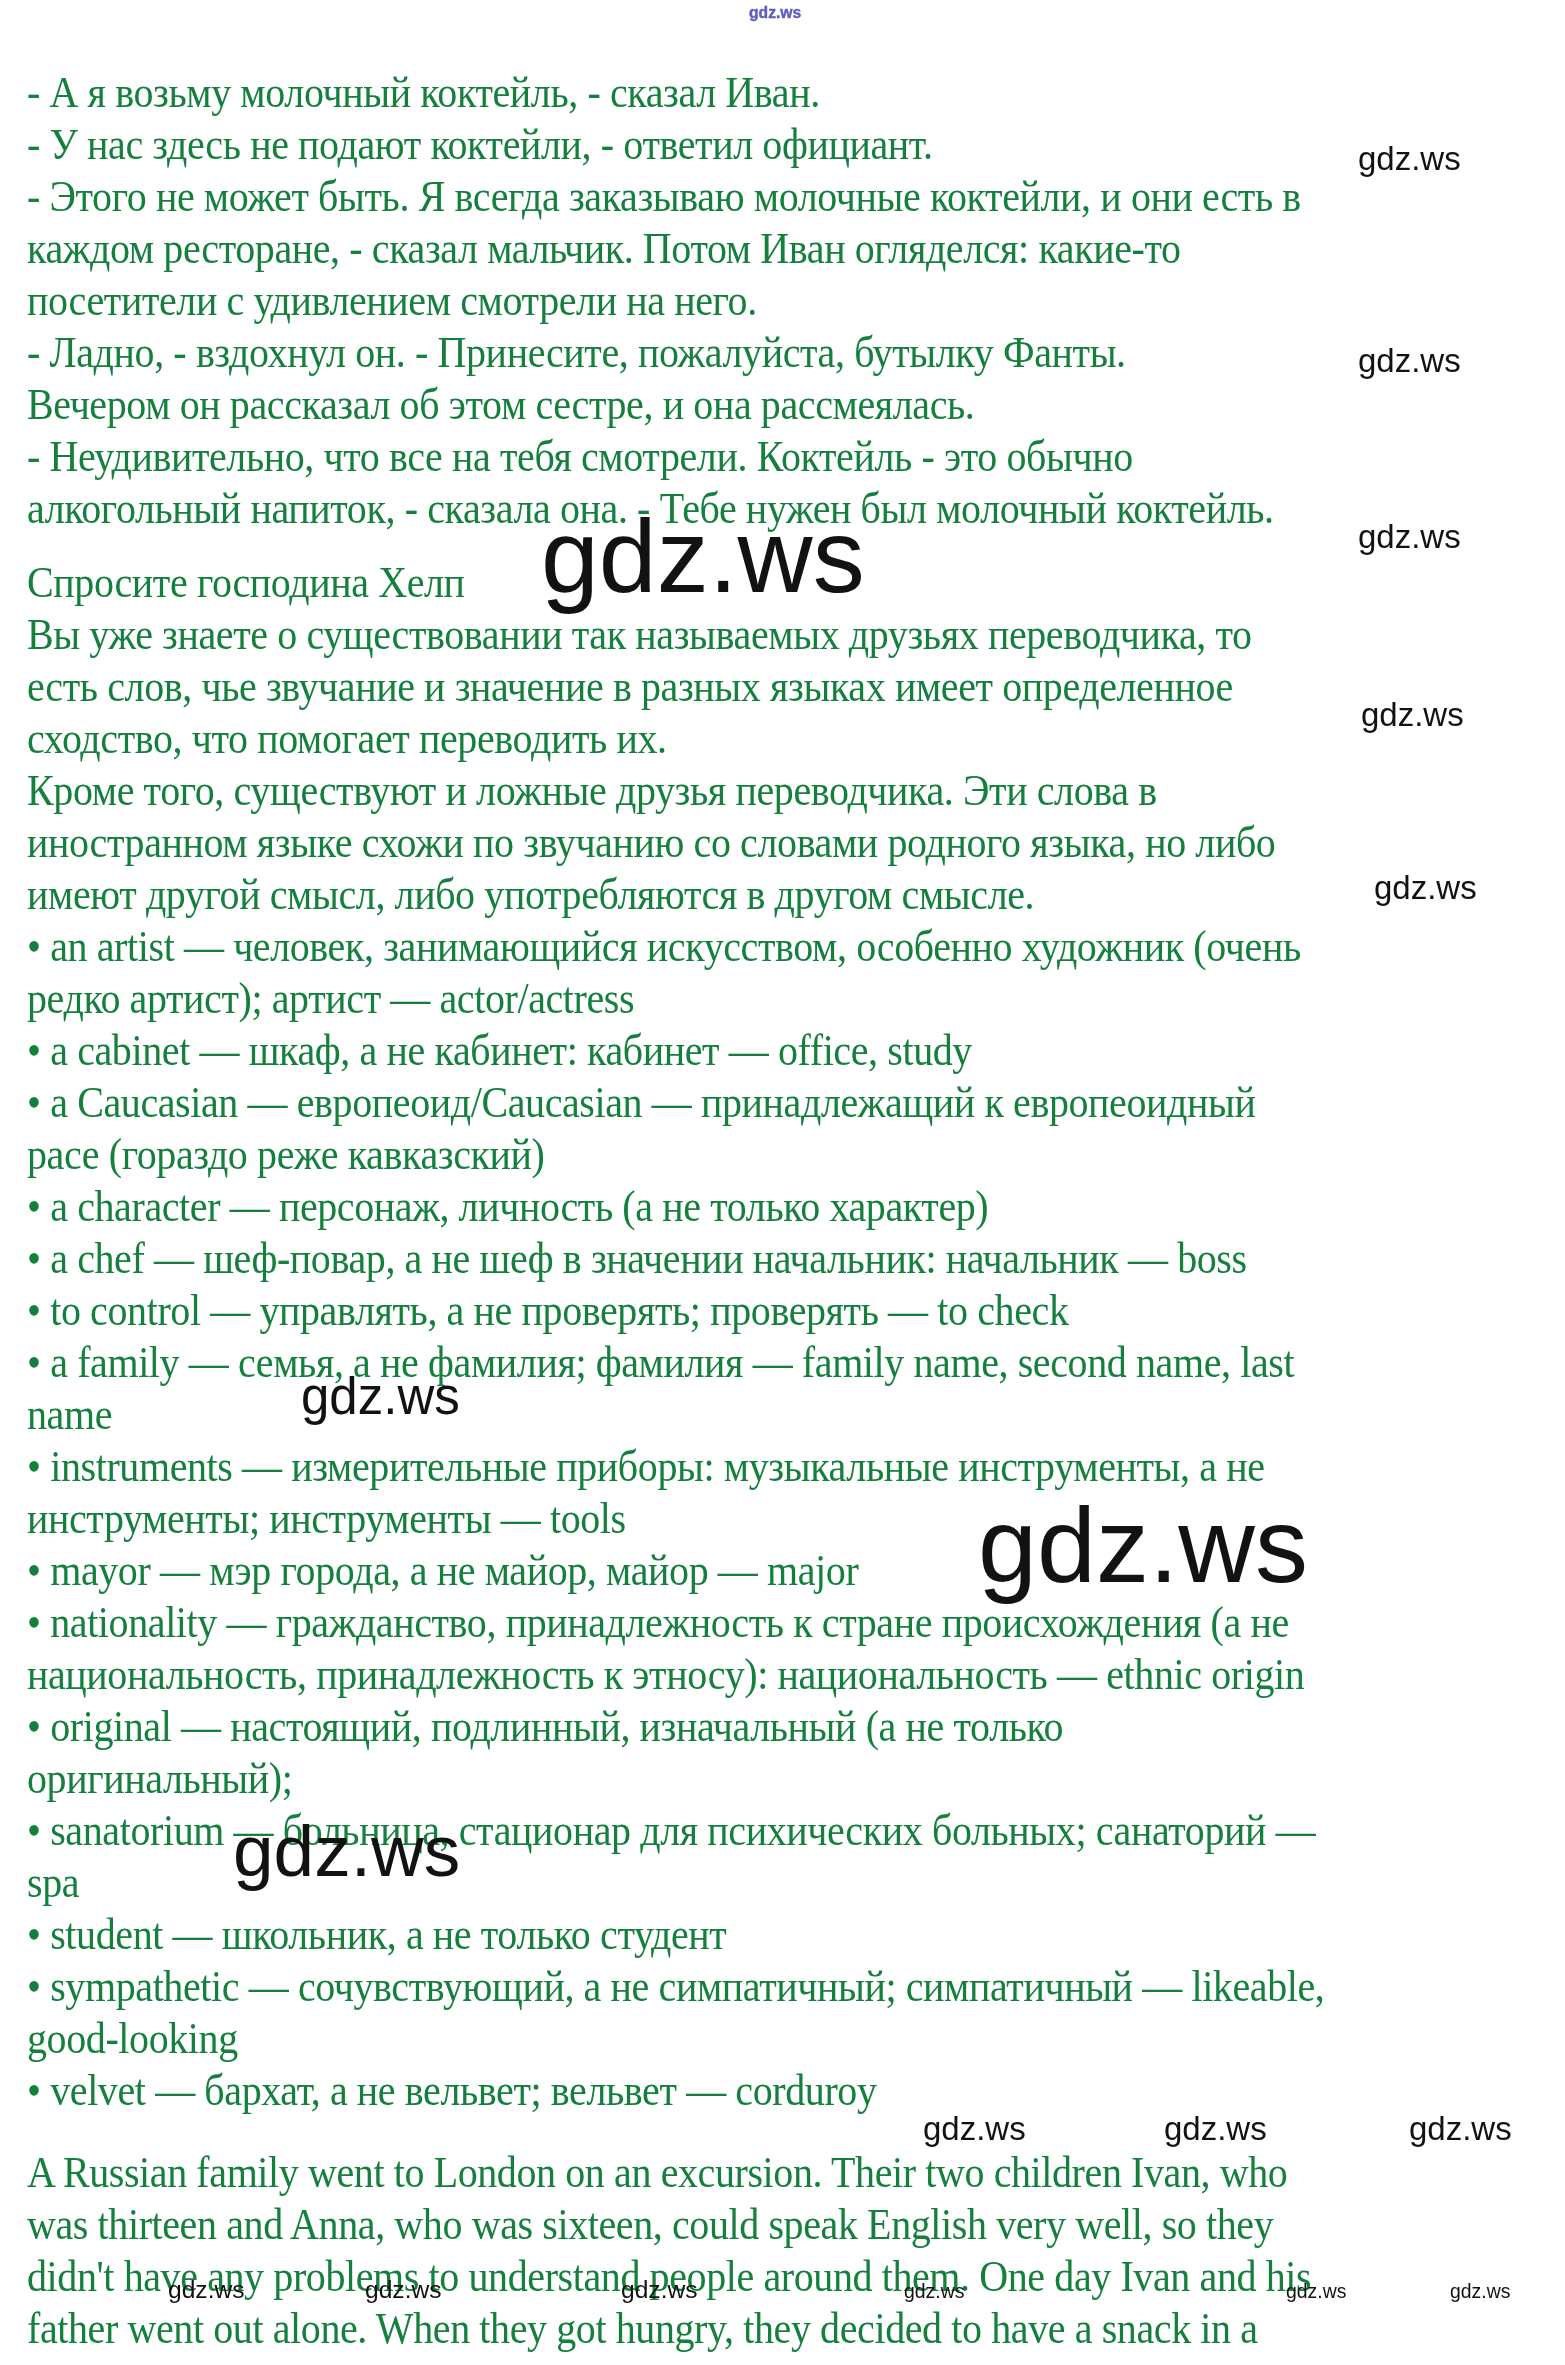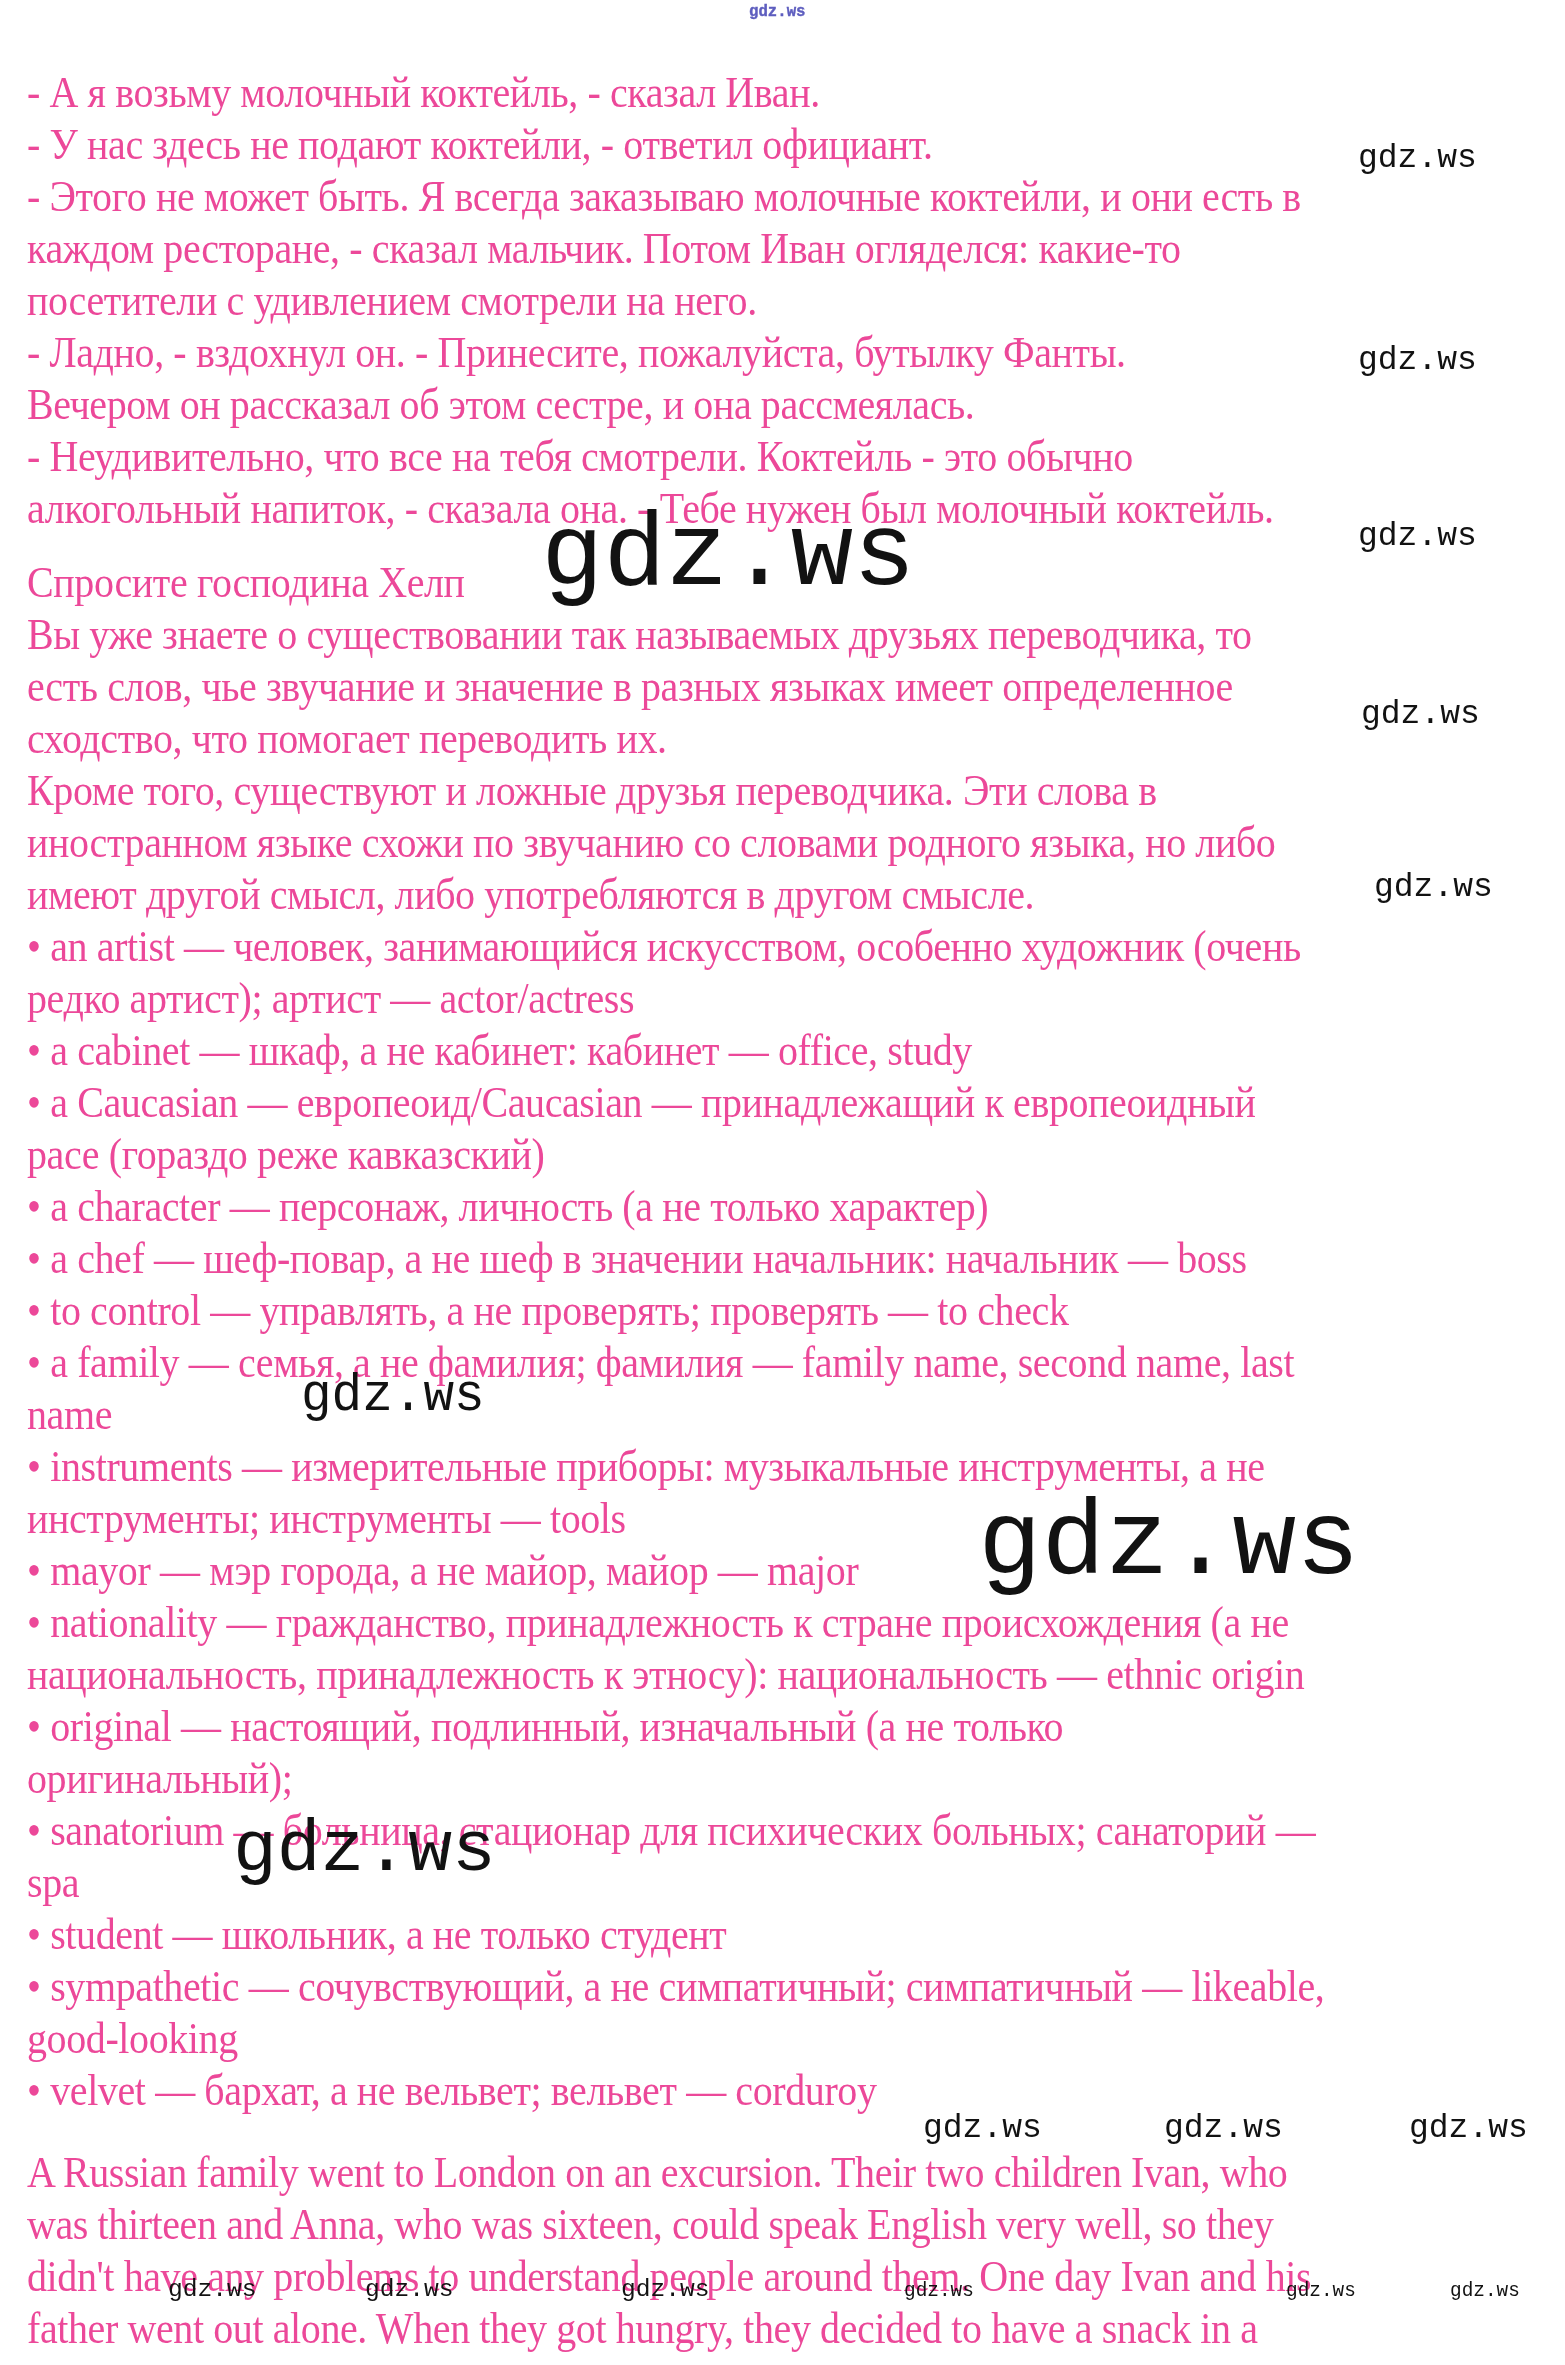--- a/index.html
+++ b/index.html
@@ -21,35 +21,35 @@
   
   .text-flow {
     position: absolute;
     left: 27px;
     top: 63px;
     width: 1528px;
     font-family: "Liberation Serif", "DejaVu Serif", serif;
     font-size: 40px;
     line-height: 52px;
     letter-spacing: -0.4px;
-    color: #ec4899;
+    color: #15803d;
   }
   .line {
     white-space: nowrap;
     height: 52px;
     transform: scaleY(1.12);
     transform-origin: 0 0;
   }
   .gap-before-small { margin-top: 22.4px; }
   .gap-before-large { margin-top: 30px; }
 
   
   .wm {
     position: absolute;
-    font-family: Liberation Mono, monospace;
+    font-family: Liberation Sans, sans-serif;
     color: #121212;
     white-space: nowrap;
     line-height: 1;
   }
   .wm-tiny {
     color: #4242b4;
     -webkit-text-stroke: 0.4px #4242b4;
     opacity: 0.85;
     font-weight: bold;
   }

